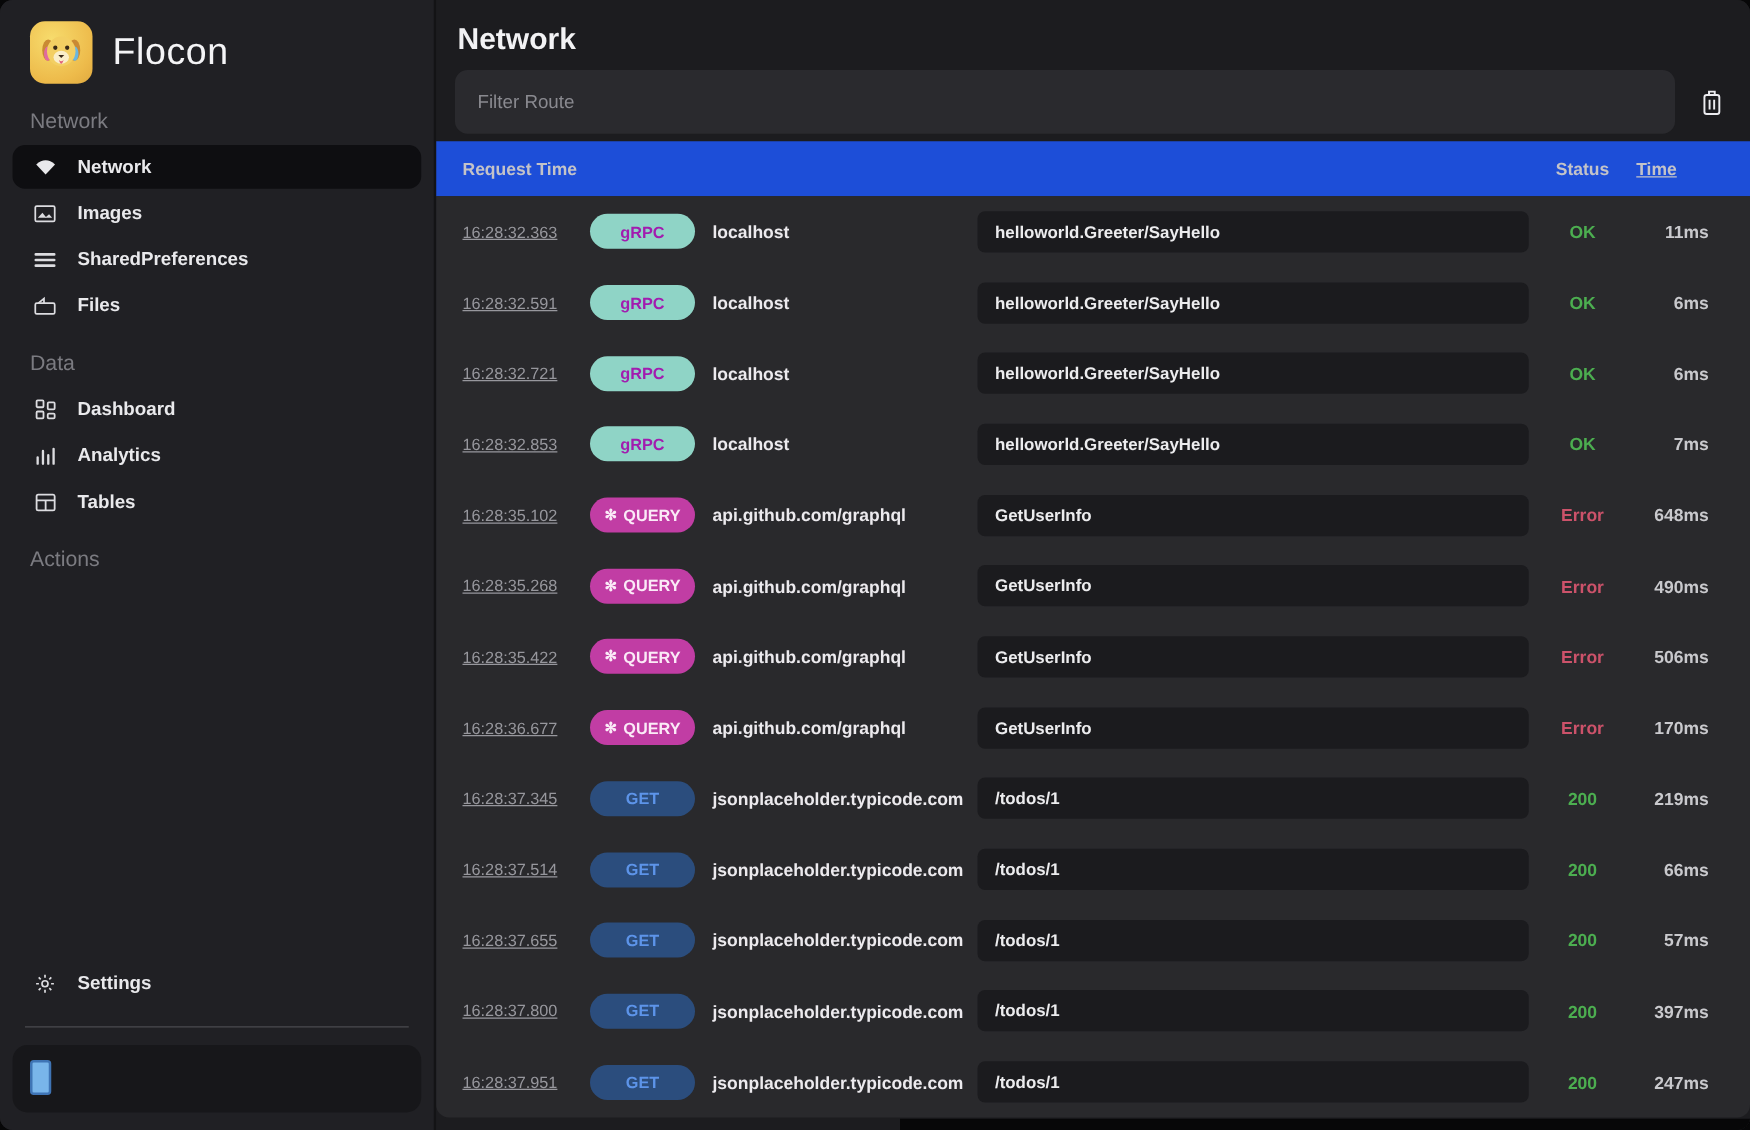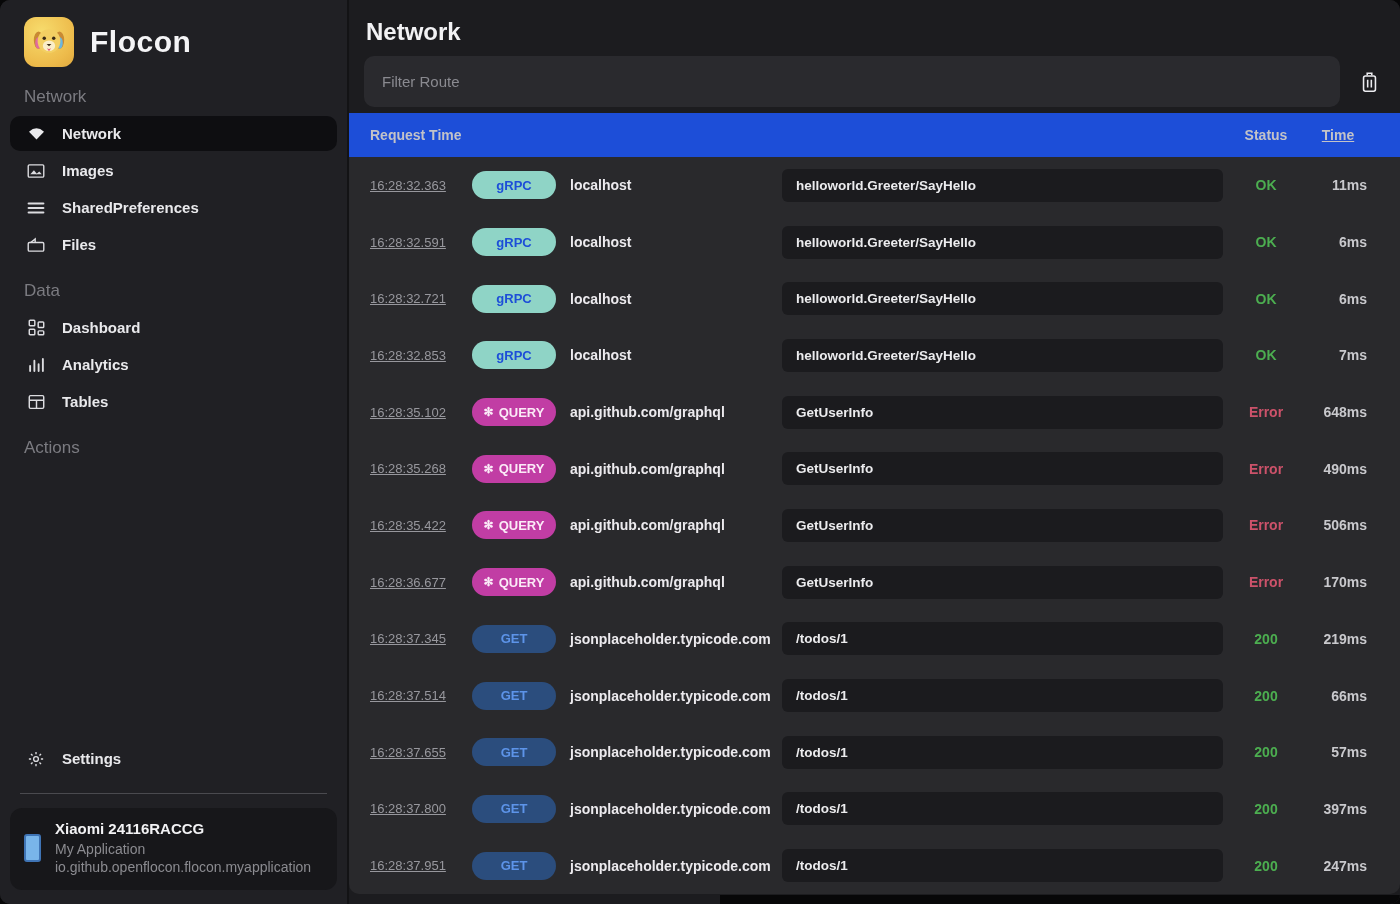--- a/index.html
+++ b/index.html
@@ -3,21 +3,21 @@
 <meta charset="utf-8">
 <style>
   * { margin:0; padding:0; box-sizing:border-box; }
   html,body { width:1400px; height:904px; background:#070708; font-family:"Liberation Sans", sans-serif; overflow:hidden; }
   .app { width:1400px; height:904px; display:flex; background:#1c1c1f; border-radius:10px; overflow:hidden; position:relative; }
 
   
   .sidebar { width:349px; min-width:349px; background:#202024; border-right:2px solid #131315; display:flex; flex-direction:column; padding:0 0 14px 0; }
   .brand { display:flex; align-items:center; gap:16px; padding:17px 24px 10px 24px; }
   .logo { width:50px; height:50px; border-radius:12px; background:radial-gradient(circle at 35% 30%, #f7dc6d, #edba4a 70%, #e0a93f); display:flex; align-items:center; justify-content:center; }
-  .brand-title { font-size:30px; font-weight:bold; color:#f4f4f6; letter-spacing:.5px; }
+  .brand-title { font-size:30px; font-weight:normal; color:#f4f4f6; letter-spacing:.5px; }
   .section-label { color:#7b7b81; font-size:17px; margin:18px 0 8px 24px; font-weight:400; }
   .section-label.first { margin-top:10px; }
   .nav-item { margin:1px 10px; height:35px; border-radius:10px; display:flex; align-items:center; gap:16px; padding:0 12px 0 16px; color:#e9e9ec; font-size:15px; font-weight:600; cursor:pointer; }
   .nav-item.selected { background:#0e0e11; }
   .nav-ico { width:20px; height:20px; display:flex; align-items:center; justify-content:center; color:#dcdce0; }
   .nav-ico svg { display:block; }
   .spacer { flex:1; }
   .divider { height:1px; background:#4a4a4f; margin:16px 20px 14px 20px; }
   .device-card { margin:0 10px; background:#17171a; border-radius:12px; padding:12px 16px 14px 14px; display:flex; gap:14px; align-items:center; }
   .phone { width:17px; height:28px; background:#79b5ea; border:2px solid #3f74b5; border-radius:3px; flex:none; }
@@ -28,27 +28,27 @@
   .main { flex:1; display:flex; flex-direction:column; position:relative; background:#1c1c1f; }
   .main-title { color:#f2f2f4; font-size:24px; font-weight:600; padding:18px 0 0 17px; height:56px; }
   .filter-bar { display:flex; align-items:center; padding:0 18px 0 15px; gap:16px; }
   .filter-input { flex:1; height:51px; background:#2a2a2e; border:none; outline:none; border-radius:10px; padding:0 18px; color:#e8e8ea; font-size:15px; font-family:"Liberation Sans", sans-serif; }
   .filter-input::placeholder { color:#8a8a90; }
   .trash-btn { width:26px; height:26px; background:none; border:none; cursor:pointer; color:#ececf0; display:flex; align-items:center; justify-content:center; padding:0; }
 
   .grid { display:grid; grid-template-columns:102px 84px 226px 441px 86px 58px; padding:0 32px 0 21px; align-items:center; }
   .table-head { height:44px; margin-top:6px; background:#1d4ed8; color:#c3c3c8; font-size:14px; font-weight:bold; }
   .th-status { text-align:center; }
-  .th-time { text-align:center;text-decoration:underline; }
+  .th-time { text-align:left;text-decoration:underline; }
 
   .rows { flex:1; background:#29292c; border-radius:0 0 10px 10px; margin-bottom:10px; display:flex; flex-direction:column; overflow:hidden; }
   .row { flex:1; cursor:pointer; }
   .cell.ts { color:#97979d; font-size:13px;text-decoration:underline; }
   .badge { width:84px; height:28px; border-radius:14px; display:inline-flex; align-items:center; justify-content:center; gap:5px; font-size:13px; font-weight:bold; }
-  .badge-grpc { background:#8fd4c6; color:#1d4ed8; }
+  .badge-grpc { background:#8fd4c6; color:#a21caf; }
   .badge-query { background:#c13da4; color:#fbeaf7; }
   .badge-get { background:#2b4d7d; color:#5d94e9; }
   .badge-ico { font-size:12px; line-height:1; }
   .cell.domain { color:#eceaee; font-size:14px; font-weight:bold; padding-left:14px; }
   .route-chip { height:33px; background:#1b1b1e; border-radius:6px; display:flex; align-items:center; padding:0 14px; color:#ececee; font-size:13.5px; font-weight:bold; }
   .cell.status { text-align:center; font-size:14px; font-weight:bold; }
   .st-ok { color:#4cae50; }
   .st-err { color:#cc526a; }
   .cell.dur { text-align:right; color:#c9c9cd; font-size:14px; font-weight:bold; }
 
@@ -157,25 +157,20 @@
           <path d="M12 2.5 v3 M12 18.5 v3 M2.5 12 h3 M18.5 12 h3 M5.3 5.3 l2.1 2.1 M16.6 16.6 l2.1 2.1 M18.7 5.3 l-2.1 2.1 M7.4 16.6 l-2.1 2.1"></path>
         </svg>
       </span>
       <span>Settings</span>
     </div>
 
     <div class="divider"></div>
 
     <div class="device-card">
       <div class="phone"></div>
-      <div>
-        <div class="device-name">Xiaomi 24116RACCG</div>
-        <div class="device-sub">My Application</div>
-        <div class="device-sub">io.github.openflocon.flocon.myapplication</div>
-      </div>
     </div>
   </div>
 
   <div class="main">
     <div class="main-title">Network</div>
 
     <div class="filter-bar">
       <input class="filter-input" type="text" placeholder="Filter Route" style="">
       <button class="trash-btn">
         <svg width="21" height="22" viewBox="0 0 22 24" fill="none" stroke="#ececf0" stroke-width="1.7">

